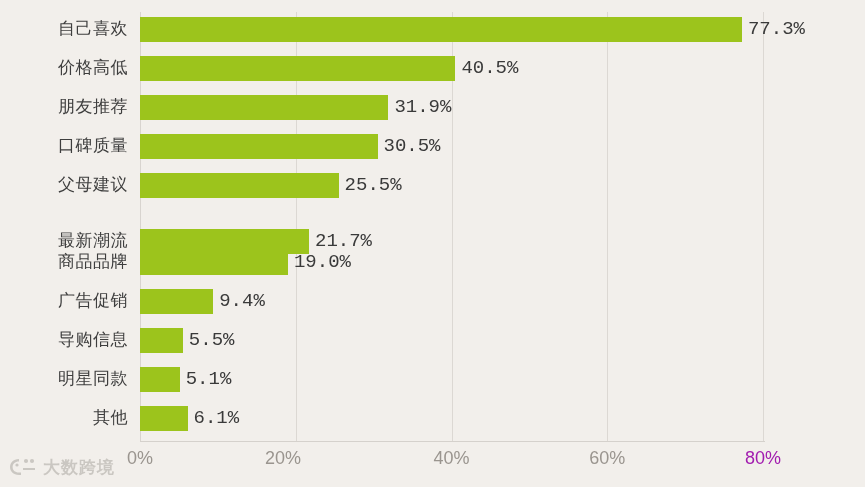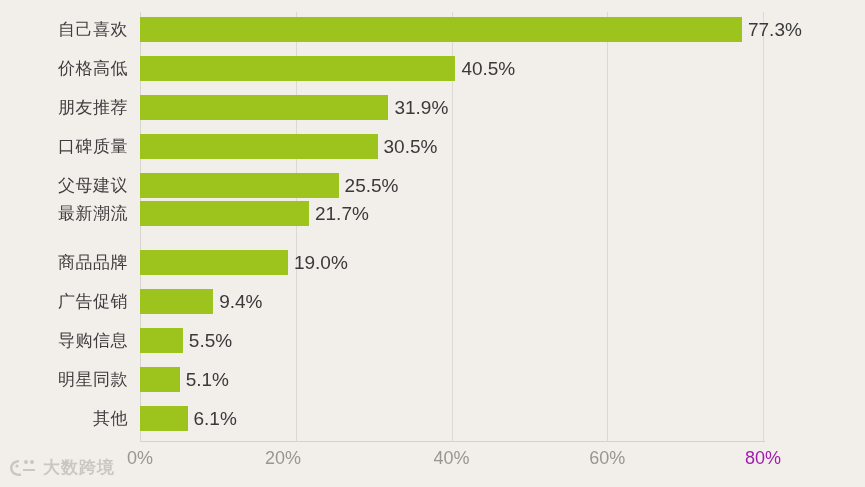--- a/index.html
+++ b/index.html
@@ -50,20 +50,21 @@
     background: #d5d1cc;
   }
 
   
   #rows {
     position: absolute;
     left: 0;
     top: 12px;
     width: 865px;
     height: 429px;
+    font-family: Liberation Mono, monospace;
   }
 
   .bar-row {
     position: absolute;
     left: 0;
     width: 865px;
     height: 27px;
     display: flex;
     align-items: center;
   }
@@ -118,21 +119,21 @@
     transform: translateX(-50%);
     white-space: nowrap;
   }
 
   
   #watermark {
     position: absolute;
     left: 8px;
     top: 456px;
     display: flex;
-    align-items: center;
+    align-items: flex-start;
     opacity: 0.38;
     pointer-events: none;
   }
   #watermark-logo {
     width: 30px;
     height: 22px;
     margin-right: 5px;
     position: relative;
   }
   #watermark-text {
@@ -186,21 +187,21 @@
           <div class="value-label">30.5%</div>
         </div>
       </div>
       <div class="bar-row" style="top: 159.6px;">
         <div class="cat-label">父母建议</div>
         <div class="bar-wrap">
           <div class="bar" style="width: 198.581px; background: rgb(156, 196, 28);"></div>
           <div class="value-label">25.5%</div>
         </div>
       </div>
-      <div class="bar-row" style="top: 188px;">
+      <div class="bar-row" style="top: 216px;">
         <div class="cat-label">最新潮流</div>
         <div class="bar-wrap">
           <div class="bar" style="width: 168.989px; background: rgb(156, 196, 28);"></div>
           <div class="value-label">21.7%</div>
         </div>
       </div>
       <div class="bar-row" style="top: 237.4px;">
         <div class="cat-label">商品品牌</div>
         <div class="bar-wrap">
           <div class="bar" style="width: 147.963px; background: rgb(156, 196, 28);"></div>

